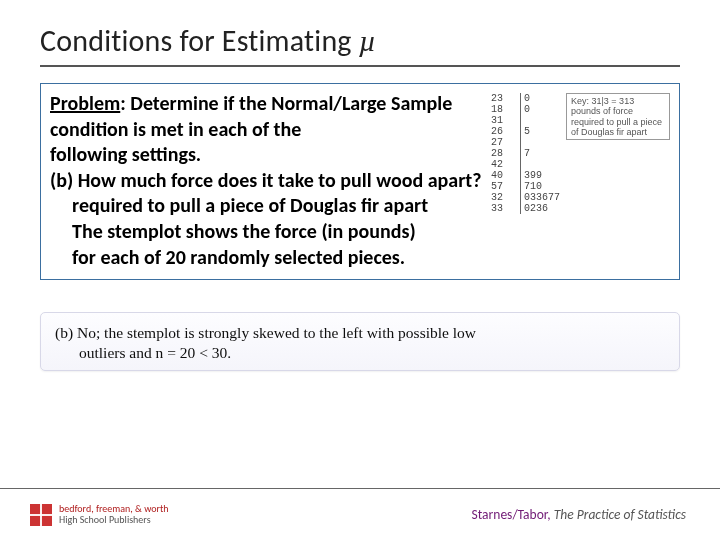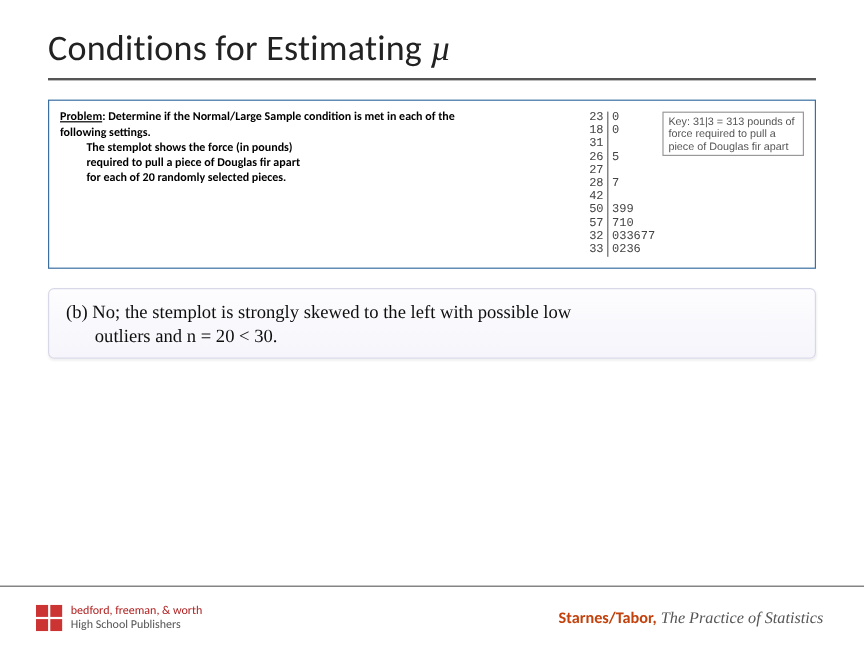--- a/index.html
+++ b/index.html
@@ -6,71 +6,72 @@
   body { width: 720px; height: 540px; background: #fff; font-family: Calibri, Arial, sans-serif; position: relative; overflow: hidden; }
   .slide { padding: 22px 40px 0 40px; }
   .title { font-size: 30px; font-weight: 300; color: #222; letter-spacing: 0.2px; }
   .title .mu { font-style: italic; font-family: 'Times New Roman', serif; }
   .title-rule { border: none; border-top: 2px solid #555; margin-top: 6px; }
   .problem-box { margin-top: 16px; border: 1.5px solid #3b6fa0; padding: 7px 9px 9px 9px; position: relative; }
   .problem-line { font-size: 15px; color: #000; line-height: 1.28; }
   .problem-line .label { font-weight: bold; text-decoration: underline; }
   .problem-row { display: flex; gap: 8px; }
   .problem-text { flex: 1; }
-  .problem-text p, .problem-text div { font-size: 10px; color: #000; line-height: 1.28; font-weight: 600; }
+  .problem-text p, .problem-text div { font-size: 20px; color: #000; line-height: 1.28; font-weight: 600; }
   .sub-indent { padding-left: 22px; }
   .stem-wrap { display: flex; gap: 6px; align-items: flex-start; margin-top: 2px; }
   .stemplot { font-family: 'Courier New', monospace; font-size: 10px; color: #444; line-height: 1.12; display: flex; }
-  .stems { text-align: right; padding-right: 3px; border-right: 1px solid #666; }
+  .stems { text-align: right; padding-right: 17px; border-right: 1px solid #666; }
   .leaves { padding-left: 3px; }
   .stems div, .leaves div { height: 11px; }
-  .key-box { border: 1px solid #999; font-size: 9px; color: #555; padding: 2px 4px; width: 118px; line-height: 1.15; font-family: Arial, sans-serif; }
-  .answer-box { margin-top: 16px; background: linear-gradient(#fdfdff,#f5f5fb); border: 1px solid #d8d8e8; border-radius: 5px; padding: 10px 14px 7px 14px; box-shadow: 0 1px 2px rgba(0,0,0,.06); }
+  .key-box { border: 1px solid #999; font-size: 9px; color: #555; padding: 2px 4px; width: 104px; line-height: 1.15; font-family: Arial, sans-serif; }
+  .answer-box { margin-top: 32px; background: linear-gradient(#fdfdff,#f5f5fb); border: 1px solid #d8d8e8; border-radius: 5px; padding: 10px 14px 7px 14px; box-shadow: 0 1px 2px rgba(0,0,0,.06); }
   .answer-box p { font-family: 'Segoe Script','Comic Sans MS',cursive; font-size: 15.5px; color: #0e0e0e; line-height: 1.28; }
   .answer-indent { display: inline-block; padding-left: 24px; }
   .footer { position: absolute; left: 0; right: 0; bottom: 0; height: 52px; border-top: 1.5px solid #666; display: flex; align-items: center; justify-content: space-between; padding: 0 34px 0 30px; }
   .pub { display: flex; align-items: center; gap: 7px; }
   .pub-logo { width: 22px; height: 22px; }
   .pub-text { font-size: 10px; line-height: 1.05; color: #b02020; }
   .pub-text .l2 { color: #555; }
   .credit { font-size: 13.5px; color: #555; }
-  .credit .auth { font-weight: 700; color: #c2410c; }
-  .credit .bk { font-style: italic; font-family: Liberation Serif, serif; }
+  .credit .auth { font-weight: 400; color: #701a75; }
+  .credit .bk { font-style: italic; }
 </style>
 </head>
 <body>
 
 <div class="slide">
   <h1 class="title">
     <span>Conditions for Estimating </span><span class="mu">µ</span>
   </h1>
   <hr class="title-rule">
 
   <div class="problem-box">
     <div class="problem-row">
       <div class="problem-text">
         <p class="problem-line" style="font-weight:normal">
           <span class="label">Problem</span><span style="font-weight:600">: Determine if the Normal/Large Sample condition is met in each of the </span>
         </p>
         <div>following settings.</div>
+        <div>(b) How much force does it take to pull wood apart?</div>
+        <div class="sub-indent">required to pull a piece of Douglas fir apart</div>
         <div class="sub-indent">The stemplot shows the force (in pounds)</div>
-        <div class="sub-indent">required to pull a piece of Douglas fir apart</div>
         <div class="sub-indent">for each of 20 randomly selected pieces.</div>
       </div>
       <div class="stem-wrap">
         <div class="stemplot">
           <div class="stems">
             <div>23</div>
             <div>18</div>
             <div>31</div>
             <div>26</div>
             <div>27</div>
             <div>28</div>
             <div>42</div>
-            <div>50</div>
+            <div>40</div>
             <div>57</div>
             <div>32</div>
             <div>33</div>
           </div>
           <div class="leaves">
             <div>0</div>
             <div>0</div>
             <div></div>
             <div>5</div>
             <div></div>

